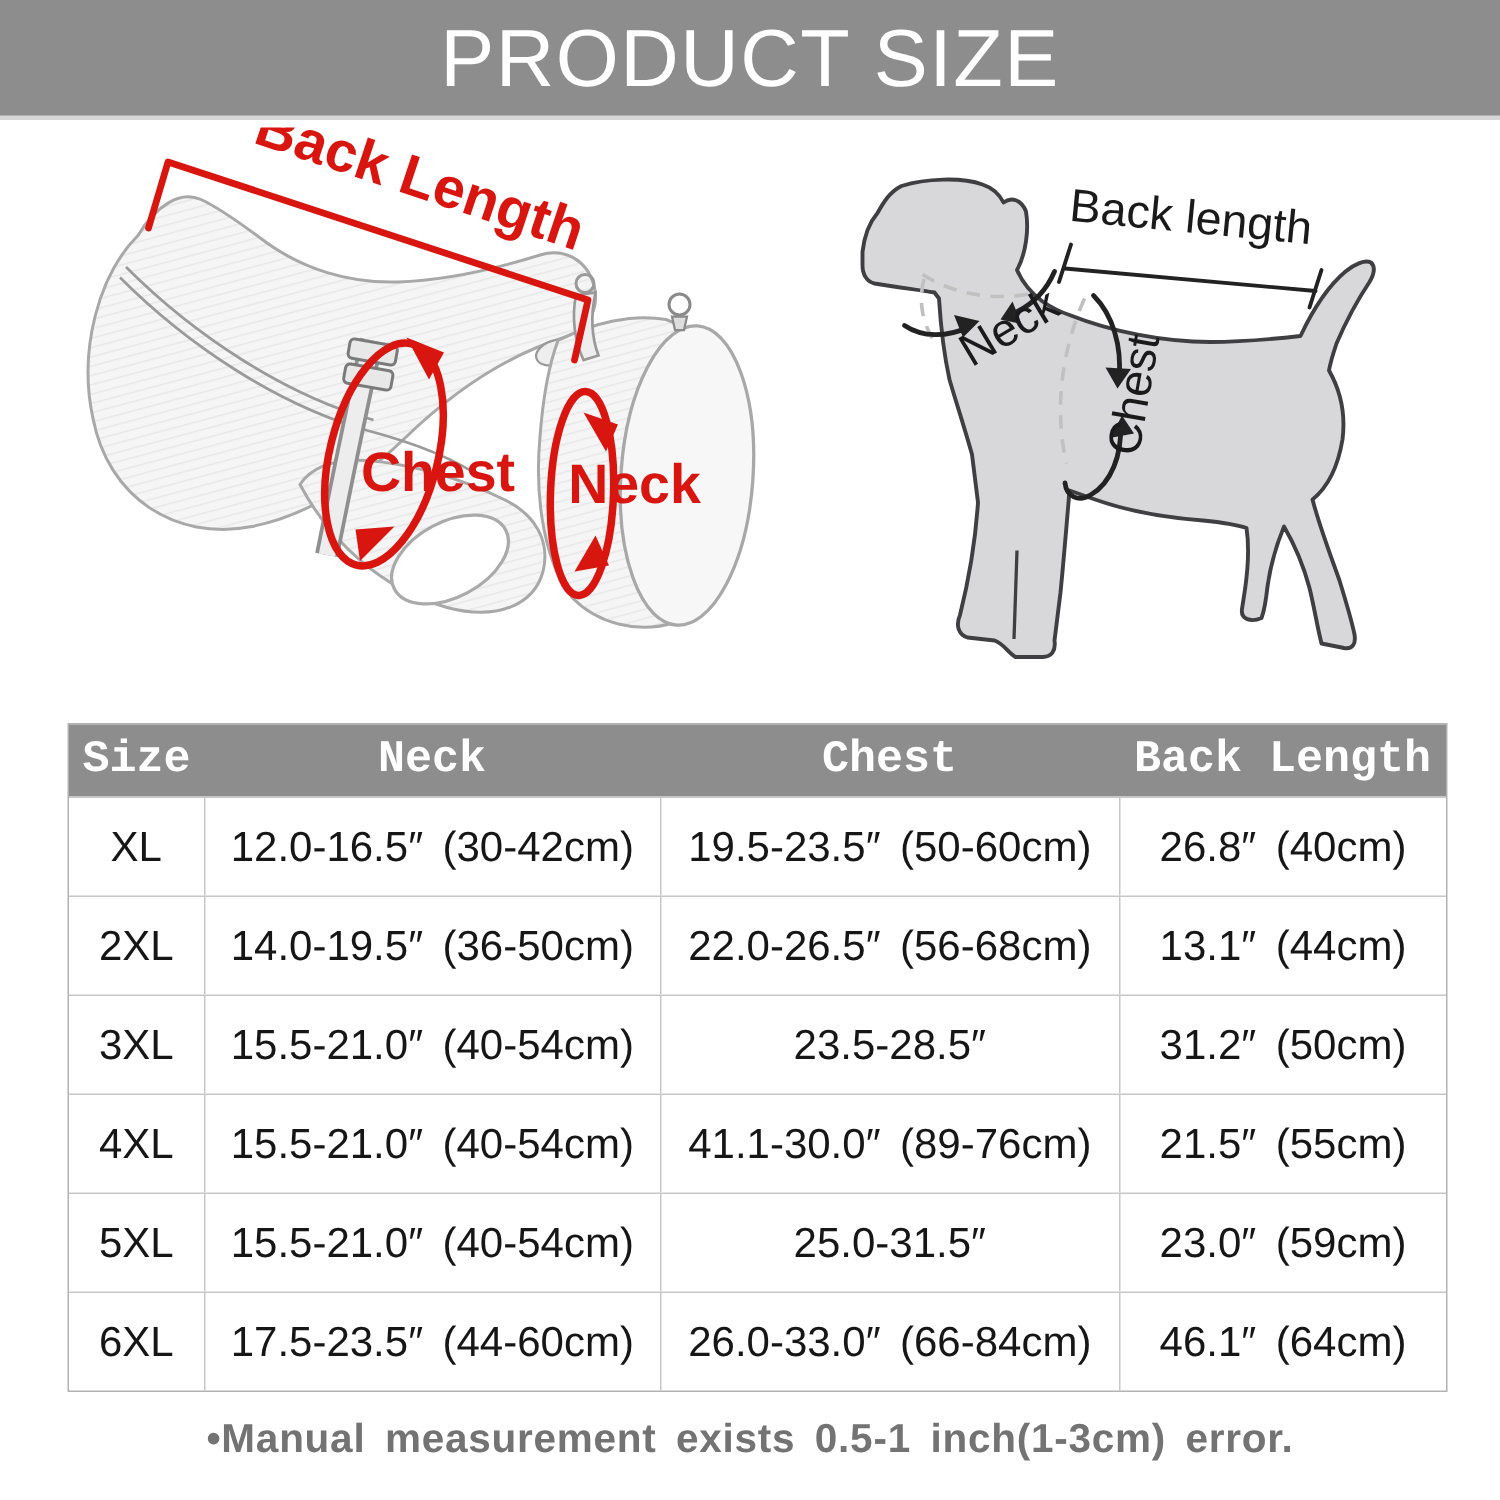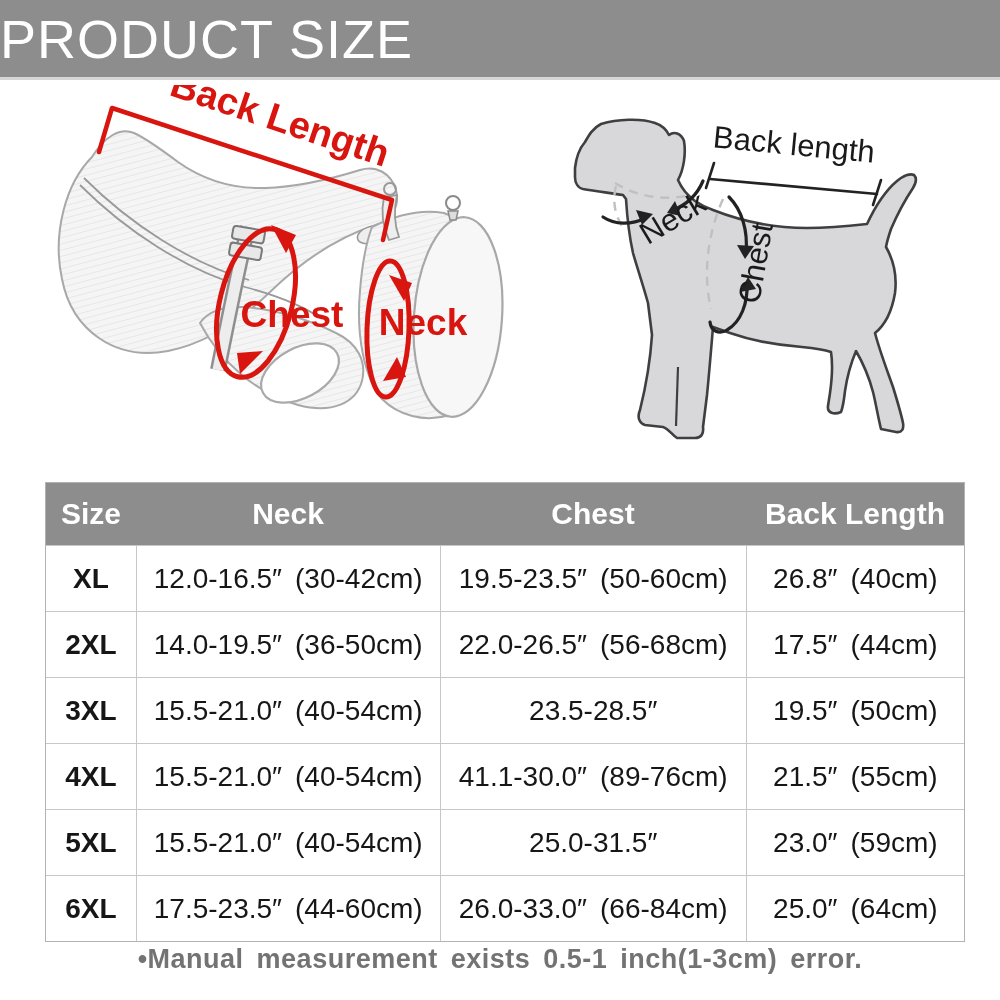--- a/index.html
+++ b/index.html
@@ -4,52 +4,52 @@
 <style>
   html,body{margin:0;padding:0;}
   body{
     width:1000px;height:1000px;position:relative;background:#ffffff;
     font-family:"Liberation Sans","DejaVu Sans",sans-serif;overflow:hidden;
   }
   
   .banner{
     position:absolute;left:0;top:0;width:1000px;height:77px;
     background:#8d8d8d;border-bottom:3px solid #d6d6d6;
-    display:flex;align-items:center;justify-content:flex-start;
+    display:flex;align-items:center;justify-content:center;
   }
   .banner-title{
     color:#ffffff;font-size:54px;font-weight:400;letter-spacing:1px;
   }
   
   .jacket-svg{position:absolute;left:50px;top:85px;}
   .dog-svg{position:absolute;left:545px;top:95px;}
   
   .size-table{
     position:absolute;left:45px;top:482px;width:920px;
     border:1px solid #b2b2b2;box-sizing:border-box;background:#ffffff;
   }
   .tbl-header{
-    display:flex;height:62px;background:#8d8d8d;align-items:center;
+    display:flex;height:48px;background:#8d8d8d;align-items:center;font-family:Liberation Mono, monospace;
   }
   .tbl-header .hcell{
     color:#ffffff;font-size:30px;font-weight:700;text-align:center;
   }
   .tbl-body .trow{
     display:flex;height:65px;border-top:1px solid #c7c7c7;align-items:stretch;
   }
   .tbl-body .tcell{
     display:flex;align-items:center;justify-content:center;
     font-size:28px;color:#161616;
   }
   .tbl-body .tcell + .tcell{border-left:1px solid #c7c7c7;gap:12px;}
   .col-size{width:90px;}
   .col-neck{width:304px;}
   .col-chest{width:306px;}
   .col-back{width:218px;}
-  .size-val{font-weight:700;}
+  .size-val{font-weight:400;}
   .cm-part{margin-left:1px;}
   
   .footnote{
     position:absolute;left:0;top:944px;width:1000px;text-align:center;
     color:#737373;font-size:27px;font-weight:700;letter-spacing:.5px;word-spacing:5px;
   }
 </style>
 </head>
 <body>
 
@@ -201,37 +201,37 @@
         </div>
         <div class="tcell col-neck">
           <span>14.0-19.5″</span>
           <span class="cm-part">(36-50cm)</span>
         </div>
         <div class="tcell col-chest">
           <span>22.0-26.5″</span>
           <span class="cm-part">(56-68cm)</span>
         </div>
         <div class="tcell col-back">
-          <span>17.5″</span>
+          <span>13.1″</span>
           <span class="cm-part">(44cm)</span>
         </div>
       </div>
       <div class="trow">
         <div class="tcell col-size">
           <span class="size-val">3XL</span>
         </div>
         <div class="tcell col-neck">
           <span>15.5-21.0″</span>
           <span class="cm-part">(40-54cm)</span>
         </div>
         <div class="tcell col-chest">
           <span>23.5-28.5″</span>
         </div>
         <div class="tcell col-back">
-          <span>19.5″</span>
+          <span>31.2″</span>
           <span class="cm-part">(50cm)</span>
         </div>
       </div>
       <div class="trow">
         <div class="tcell col-size">
           <span class="size-val">4XL</span>
         </div>
         <div class="tcell col-neck">
           <span>15.5-21.0″</span>
           <span class="cm-part">(40-54cm)</span>
@@ -267,20 +267,20 @@
         </div>
         <div class="tcell col-neck">
           <span>17.5-23.5″</span>
           <span class="cm-part">(44-60cm)</span>
         </div>
         <div class="tcell col-chest">
           <span>26.0-33.0″</span>
           <span class="cm-part">(66-84cm)</span>
         </div>
         <div class="tcell col-back">
-          <span>25.0″</span>
+          <span>46.1″</span>
           <span class="cm-part">(64cm)</span>
         </div>
       </div>
     </div>
 </div>
 
 <div class="footnote">•Manual measurement exists 0.5-1 inch(1-3cm) error.</div>
 
 </body></html>

